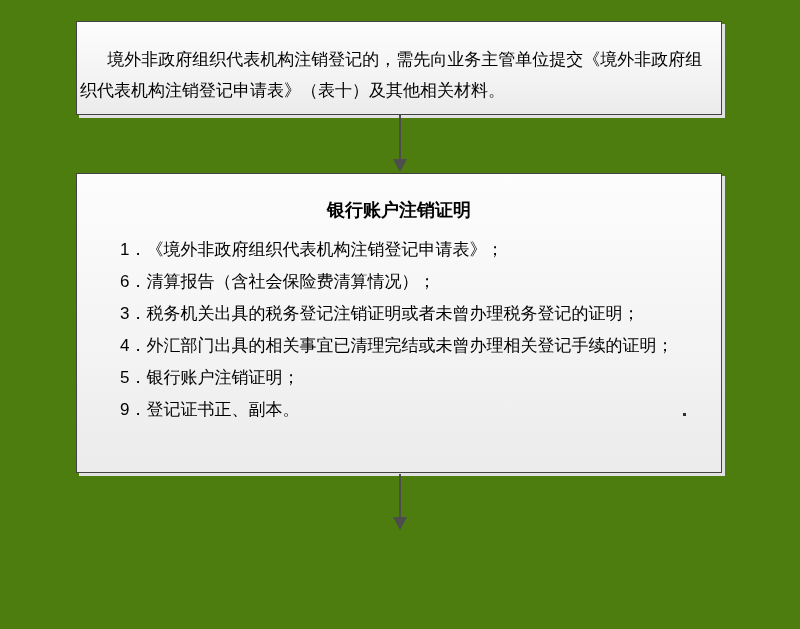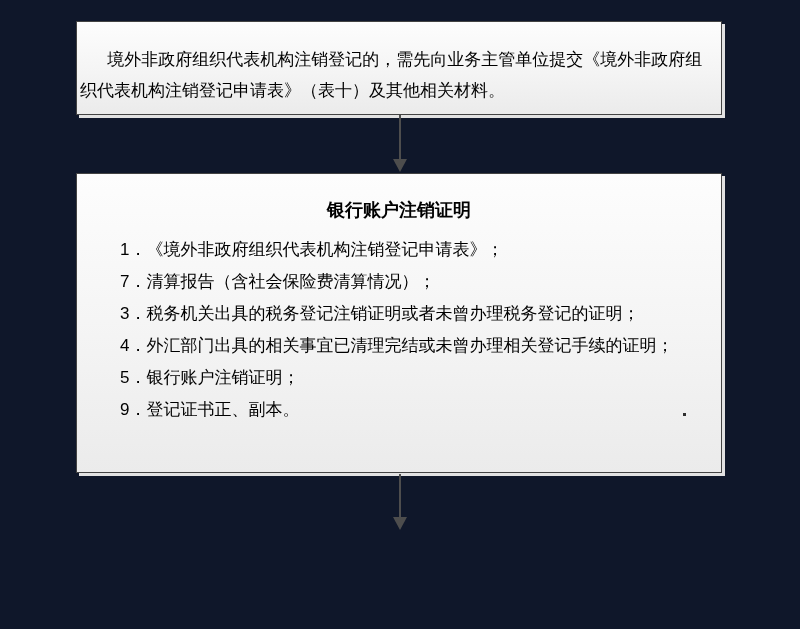--- a/index.html
+++ b/index.html
@@ -5,21 +5,21 @@
   html, body {
     margin: 0;
     padding: 0;
     background: #ffffff;
     font-family: "Liberation Sans", "DejaVu Sans", sans-serif;
   }
   .canvas {
     position: relative;
     width: 800px;
     height: 629px;
-    background: #0f172a;
+    background: #4d7c0f;
     overflow: hidden;
     color: #000000;
   }
   .flow-box {
     position: absolute;
     left: 76px;
     width: 646px;
     box-sizing: border-box;
     border: 1px solid #434343;
     background: linear-gradient(180deg, #fdfdfd 0%, #f4f4f4 55%, #ebebeb 100%);
@@ -96,21 +96,21 @@
     <p class="box-paragraph">境外非政府组织代表机构注销登记的，需先向业务主管单位提交《境外非政府组织代表机构注销登记申请表》（表十）及其他相关材料。</p>
   </div>
 
   <div class="arrow-line arrow-1-line"></div>
   <div class="arrow-head arrow-1-head"></div>
 
   <div class="flow-box box-2">
     <div class="box-title">银行账户注销证明</div>
     <div class="materials-list">
       <div class="list-item">1．《境外非政府组织代表机构注销登记申请表》；</div>
-      <div class="list-item">7．清算报告（含社会保险费清算情况）；</div>
+      <div class="list-item">6．清算报告（含社会保险费清算情况）；</div>
       <div class="list-item">3．税务机关出具的税务登记注销证明或者未曾办理税务登记的证明；</div>
       <div class="list-item">4．外汇部门出具的相关事宜已清理完结或未曾办理相关登记手续的证明；</div>
       <div class="list-item">5．银行账户注销证明；</div>
       <div class="list-item">9．登记证书正、副本。</div>
     </div>
   </div>
 
   <div class="arrow-line arrow-2-line"></div>
   <div class="arrow-head arrow-2-head"></div>
 

